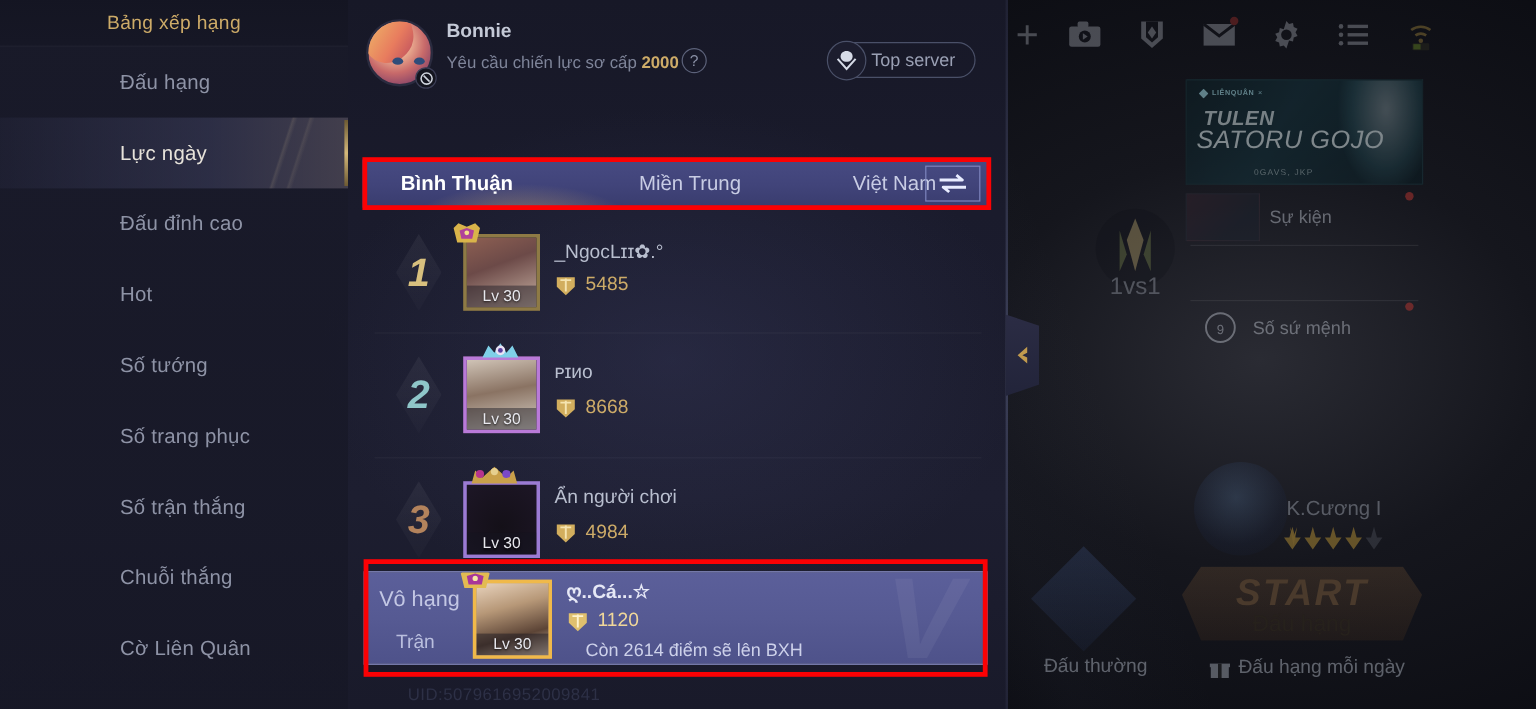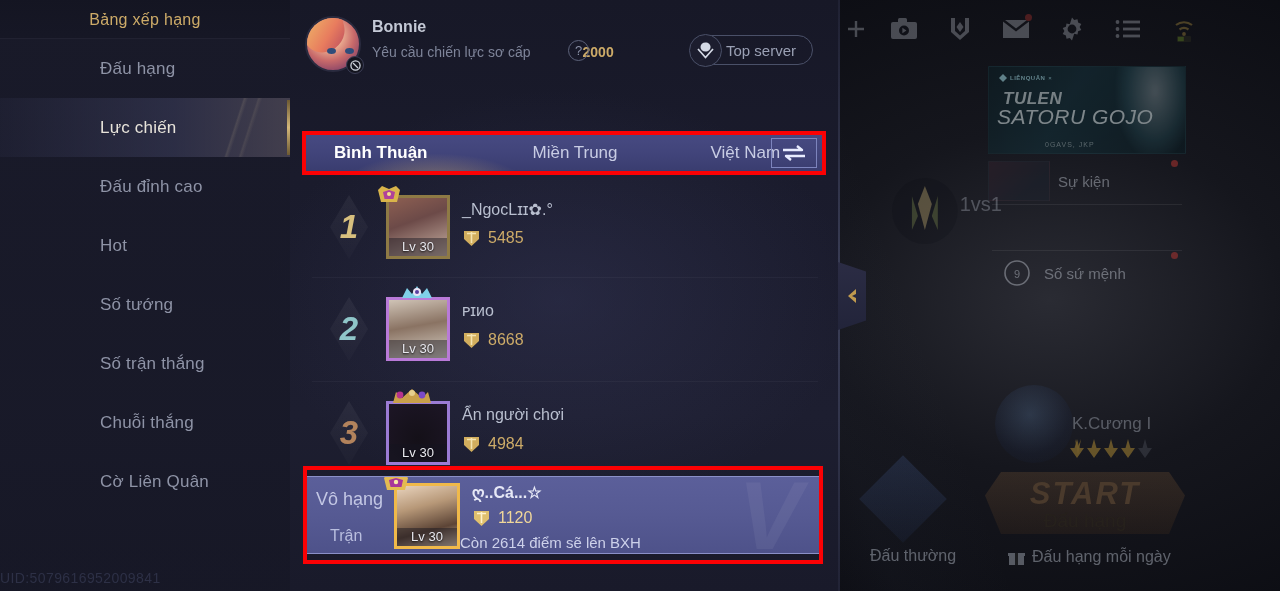--- a/index.html
+++ b/index.html
@@ -110,21 +110,21 @@
   }
   .ev-underline {
     position:absolute; left:992px; width:190px; height:1px;
     background: rgba(255,255,255,.07);
   }
 
   
   .onevone {
     position:absolute; left:890px; top:155px;
     width:112px; height:112px;
-    display:flex; flex-direction:row; align-items:center; justify-content:center;
+    display:flex; flex-direction:column; align-items:center; justify-content:center;
     opacity:.33;
   }
   .onevone .lbl { font-size: 20px; color:#b9bfcb; margin-top:-14px; }
 
   
   .rank-orb {
     position:absolute; left:995px; top:385px;
     width: 78px; height: 78px; border-radius: 50%;
     background: radial-gradient(circle at 45% 38%, rgba(120,170,230,.38), rgba(30,45,80,.35) 60%, rgba(10,14,24,.2) 100%);
     opacity:.5;
@@ -266,21 +266,21 @@
     display:flex;align-items:center;justify-content:center;
   }
   .p-name {
     position:absolute; left:82px; top:18px;
     font-size:16px; color:#c4c9d6; font-weight:700;
   }
   .p-req {
     position:absolute; left:82px; top:44px;
     font-size:14px; color:#7e8499;
   }
-  .p-req .num { color:#cdab68; font-weight:700;margin-left:48px; }
+  .p-req .num { color:#cdab68; font-weight:700; }
   .help-ico {
     position:absolute; left:278px; top:40px;
     width:21px;height:21px;border-radius:50%;
     border:1.4px solid #5c627a;
     display:flex;align-items:center;justify-content:center;
     font-size:13px; color:#8a90a6;
   }
   .top-server {
     position:absolute; right:27px; top:35px;
     height: 30px; padding: 0 16px 0 34px;
@@ -414,27 +414,27 @@
     position:absolute; left:168px; top:6px;
     font-size:16px; color:#e6e8f6;
     display:flex; align-items:center; gap:2px;font-weight:bold;
   }
   .self-score {
     position:absolute; left:168px; top:31px;
     display:flex; align-items:center; gap:7px;
     font-size:16px; color:#f0d79a;
   }
   .self-note {
-    position:absolute; left:156px; top:57px;
+    position:absolute; left:184px; top:57px;
     font-size:15px; color:#cdd1ea;
   }
 
   .uid {
     position:absolute; left:0; top:570px; width:840px;
-    font-size:14px; color:#2d3046;
+    text-align:center; font-size:14px; color:#2d3046;
     letter-spacing:.4px;
   }
 </style>
 </head>
 <body>
 
 <div id="root">
 
   <div class="game-bg"></div>
 
@@ -574,30 +574,33 @@
     <div class="title-bar"></div>
     <div class="title-text">Bảng xếp hạng</div>
     <div class="title-sep"></div>
 
     <div class="sidebar">
       <div class="side-item">
         <span>Đấu hạng</span>
       </div>
       <div class="side-item active">
         <span class="chev"></span>
-        <span>Lực chiến</span>
+        <span>Lực ngày</span>
       </div>
       <div class="side-item">
         <span>Đấu đỉnh cao</span>
       </div>
       <div class="side-item">
         <span>Hot</span>
       </div>
       <div class="side-item">
         <span>Số tướng</span>
+      </div>
+      <div class="side-item">
+        <span>Số trang phục</span>
       </div>
       <div class="side-item">
         <span>Số trận thắng</span>
       </div>
       <div class="side-item">
         <span>Chuỗi thắng</span>
       </div>
       <div class="side-item">
         <span>Cờ Liên Quân</span>
       </div>

